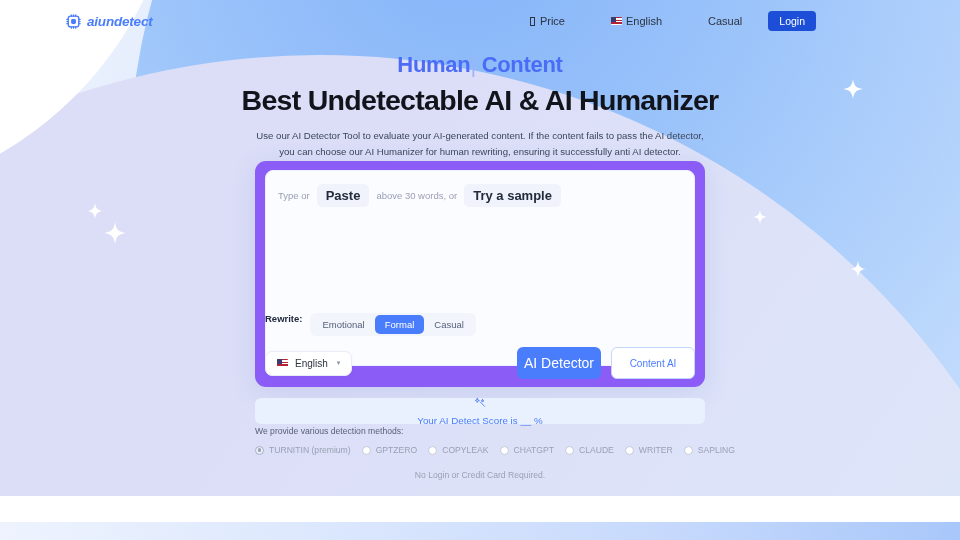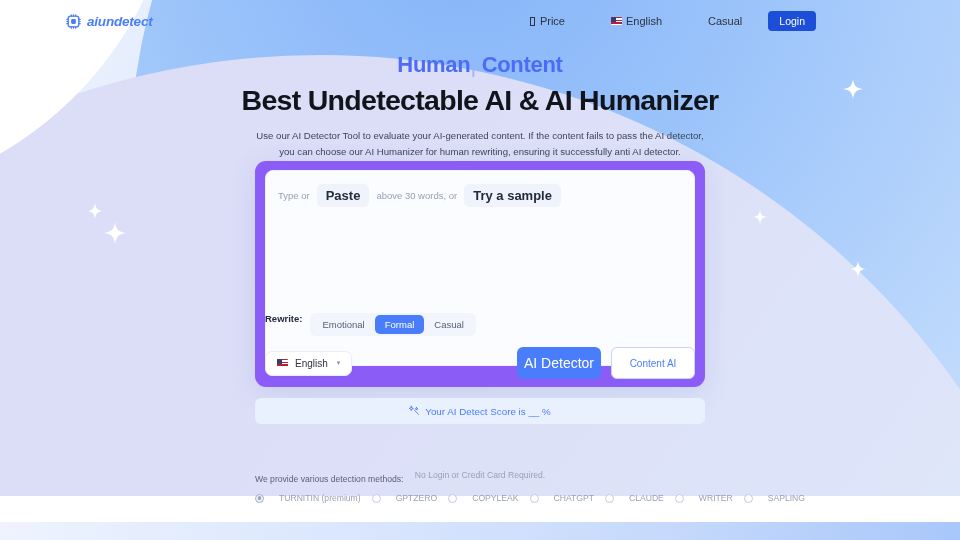--- a/index.html
+++ b/index.html
@@ -159,29 +159,29 @@
   .btn-outline {
     background:#fff; color:#4a7dfc; border:1px solid #c5d6fd; border-radius:6px;
     font-size:10px; padding:8px 0; width:84px; cursor:pointer; font-family:inherit;
   }
 
   
   #score {
     position:absolute; left:255px; top:398px; width:450px; height:26px;
     background:#eaf1fe; border-radius:6px; z-index:6;
     display:flex; align-items:center; justify-content:center; gap:5px;
-    font-size:9.8px; color:#4a7dfc;
+    font-size:9.8px; color:#4a7dfc;flex-direction:column;
   }
 
   
   #methods { position:absolute; left:255px; top:426px; width:460px; z-index:6; }
-  .methods-title { font-size:8.6px; color:#596078; margin-bottom:9px;margin-top:48px; }
+  .methods-title { font-size:8.6px; color:#596078; margin-bottom:9px; }
   .methods-row { display:flex; align-items:center; gap:11px; }
   .method {
-    display:flex; align-items:center; gap:15px;
+    display:flex; align-items:center; gap:5px;
     font-size:8.6px; color:#9aa1b4; cursor:pointer; white-space:nowrap;
   }
   .radio {
     width:9px; height:9px; border-radius:50%;
     border:1px solid #c3c9d8; flex:none; position:relative; background:#fff;
   }
   .method.sel .radio { border-color:#a8b0c4; background:#eceffa; }
   .method.sel .radio::after{
     content:""; position:absolute; left:1.8px; top:1.8px;
     width:3.4px; height:3.4px; border-radius:50%; background:#9aa1b4;

